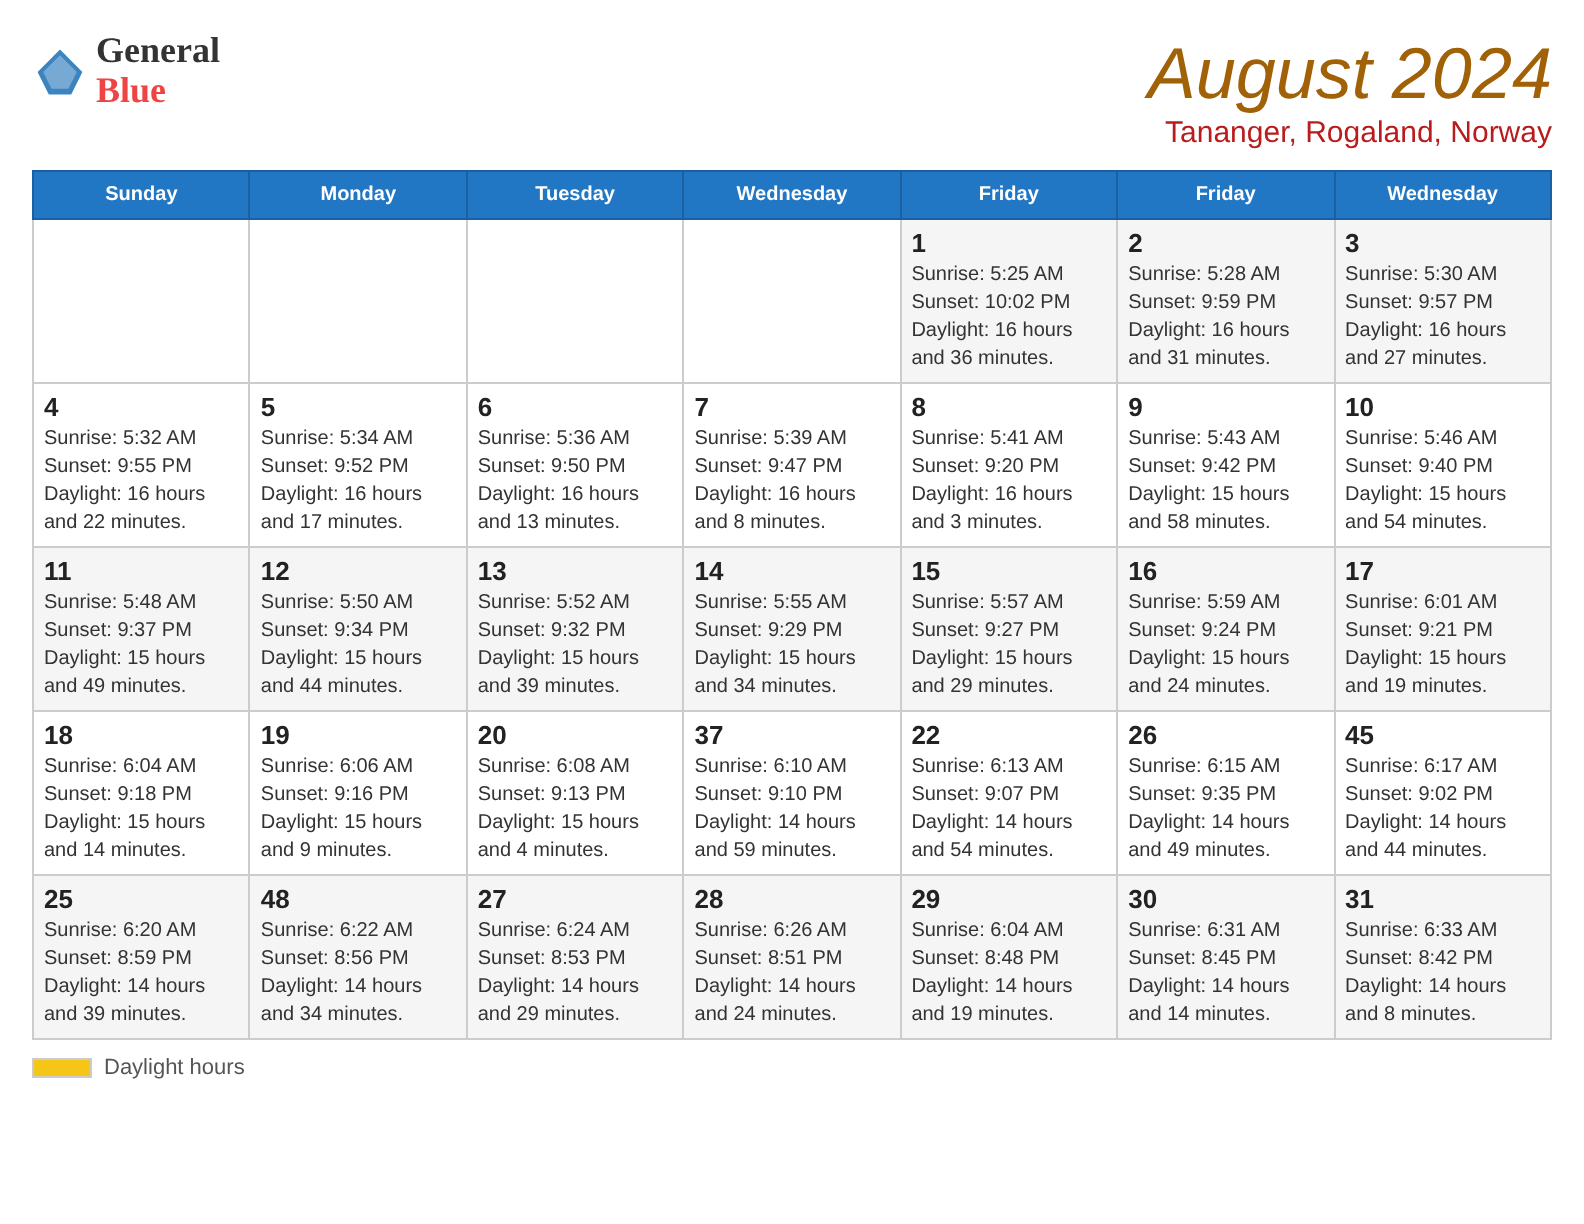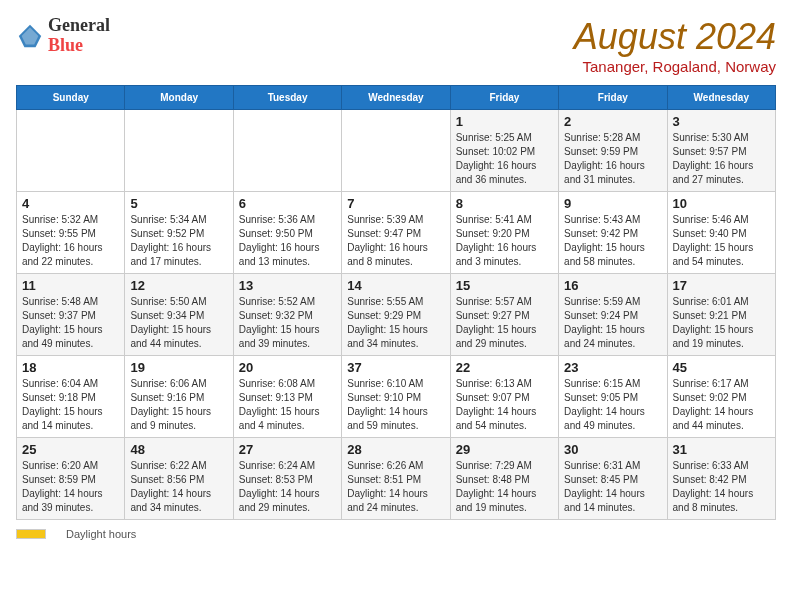--- a/index.html
+++ b/index.html
@@ -88,21 +88,21 @@
     }
     .empty-cell {
       background: #fff !important;
     }
     .footer {
       margin-top: 8px;
       font-size: 11px;
       color: #555;
       display: flex;
       align-items: center;
-      gap: 20px;
+      gap: 6px;
     }
     .daylight-bar {
       display: inline-block;
       width: 30px;
       height: 10px;
       background: #f5c518;
       border: 1px solid #ccc;
       vertical-align: middle;
     }
   </style>
@@ -276,23 +276,23 @@
 Sunset: 9:10 PM
 Daylight: 14 hours and 59 minutes.</div>
         </td>
         <td>
           <span class="day-number">22</span>
           <div class="cell-content">Sunrise: 6:13 AM
 Sunset: 9:07 PM
 Daylight: 14 hours and 54 minutes.</div>
         </td>
         <td>
-          <span class="day-number">23</span>
+          <span class="day-number">26</span>
           <div class="cell-content">Sunrise: 6:15 AM
-Sunset: 9:05 PM
+Sunset: 9:35 PM
 Daylight: 14 hours and 49 minutes.</div>
         </td>
         <td>
           <span class="day-number">45</span>
           <div class="cell-content">Sunrise: 6:17 AM
 Sunset: 9:02 PM
 Daylight: 14 hours and 44 minutes.</div>
         </td>
       </tr>
       <tr>
@@ -315,21 +315,21 @@
 Daylight: 14 hours and 29 minutes.</div>
         </td>
         <td>
           <span class="day-number">28</span>
           <div class="cell-content">Sunrise: 6:26 AM
 Sunset: 8:51 PM
 Daylight: 14 hours and 24 minutes.</div>
         </td>
         <td>
           <span class="day-number">29</span>
-          <div class="cell-content">Sunrise: 7:29 AM
+          <div class="cell-content">Sunrise: 6:04 AM
 Sunset: 8:48 PM
 Daylight: 14 hours and 19 minutes.</div>
         </td>
         <td>
           <span class="day-number">30</span>
           <div class="cell-content">Sunrise: 6:31 AM
 Sunset: 8:45 PM
 Daylight: 14 hours and 14 minutes.</div>
         </td>
         <td>

